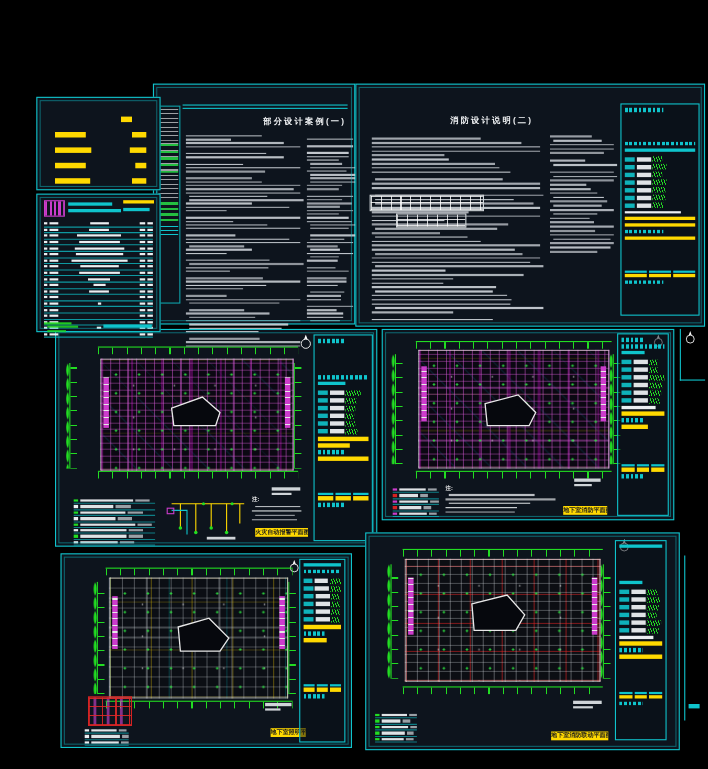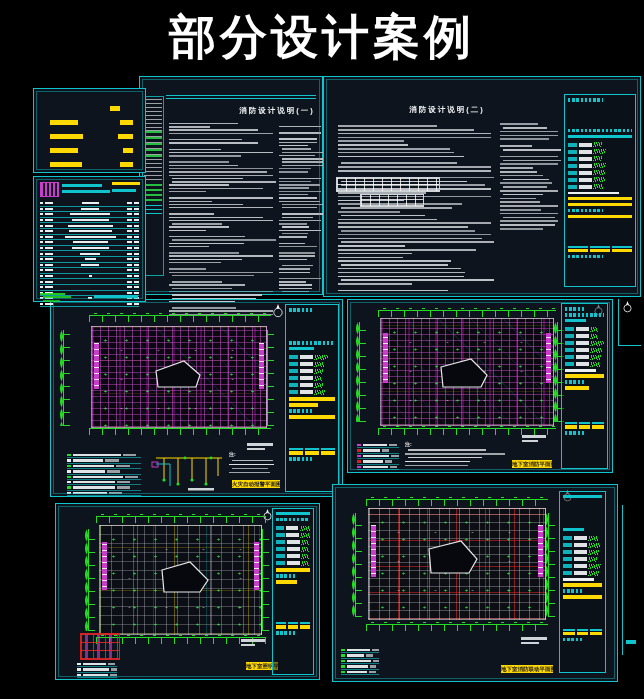--- a/index.html
+++ b/index.html
@@ -101,21 +101,20 @@
     background-position:0 0,0 0,4px 3px;background-size:auto,auto,12px 8px;}
   .logo{width:17px;height:13px;border:1px solid var(--magenta);
     background:repeating-linear-gradient(90deg,var(--magenta) 0 2px,transparent 2px 4px);}
   .cb{background:var(--cyan-border);display:block;}
   .frag{position:absolute;border-left:1.5px solid var(--cyan-border);}
 </style>
 </head>
 <body>
 
 <div class="canvas">
-  <div class="page-title">部分设计案例</div>
 
   <div class="sheet" style="left:33px;top:88px;width:113px;height:85px;z-index:3;">
     <div class="abs" style="left:16px;right:12px;top:8px;">
         <div class="dashrow">
           <i style="width: 14%;"></i>
         </div>
         <div class="dashrow">
           <i style="width: 34%;"></i>
           <i style="width: 16%;"></i>
         </div>
@@ -317,21 +316,21 @@
         <div class="sk" style="height: 2px; width: 83.1%; margin-top: 1.5px; background: var(--green); opacity: 0.9; margin-left: 0px;"></div>
         <div class="sk" style="height: 2px; width: 91.8%; margin-top: 1.5px; background: var(--green); opacity: 0.84; margin-left: 3px;"></div>
         <div class="sk" style="height: 2px; width: 58.3%; margin-top: 1.5px; background: var(--green); opacity: 0.75; margin-left: 3px;"></div>
       </div>
     <span class="cb abs" style="left:60px;top:118px;width:44px;height:3px;"></span>
   </div>
 
   <div class="sheet" style="left:139px;top:76px;width:184px;height:219px;z-index:1;">
     <div class="dline" style="left:26px;right:6px;top:18px;"></div>
     <div class="dline" style="left:26px;right:6px;top:21px;"></div>
-    <div class="spec-title" style="left:96px;top:29px;width:82px;">消防设计说明(一)</div>
+    <div class="spec-title" style="left:96px;top:29px;width:82px;">部分设计案例(一)</div>
     <div class="ministrip" style="left:2px;top:19px;width:20px;height:178px;">
       <i style="height:30px;background:repeating-linear-gradient(0deg,rgba(255,255,255,.6) 0 1px,transparent 1px 4px);"></i>
       <i style="height:28px;background:repeating-linear-gradient(0deg,rgba(40,220,70,.85) 0 2px,rgba(255,255,255,.6) 2px 3px,transparent 3px 6px);"></i>
       <i style="height:22px;background:repeating-linear-gradient(0deg,rgba(255,255,255,.6) 0 1px,transparent 1px 4px);"></i>
       <i style="height:20px;background:repeating-linear-gradient(0deg,rgba(40,220,70,.85) 0 2px,transparent 2px 5px);"></i>
       <i style="height:12px;background:repeating-linear-gradient(0deg,var(--cyan-border) 0 1px,transparent 1px 4px);"></i>
     </div>
     <div class="abs" style="left:29px;top:44px;width:104px;">
         <div class="sk" style="height: 1.4px; width: 66.8%; margin-top: 1.9px; background: rgb(198, 203, 209); opacity: 0.87; margin-left: 0px;"></div>
         <div class="sk" style="height: 1.4px; width: 39.8%; margin-top: 1.9px; background: rgb(198, 203, 209); opacity: 0.87; margin-left: 0px;"></div>

